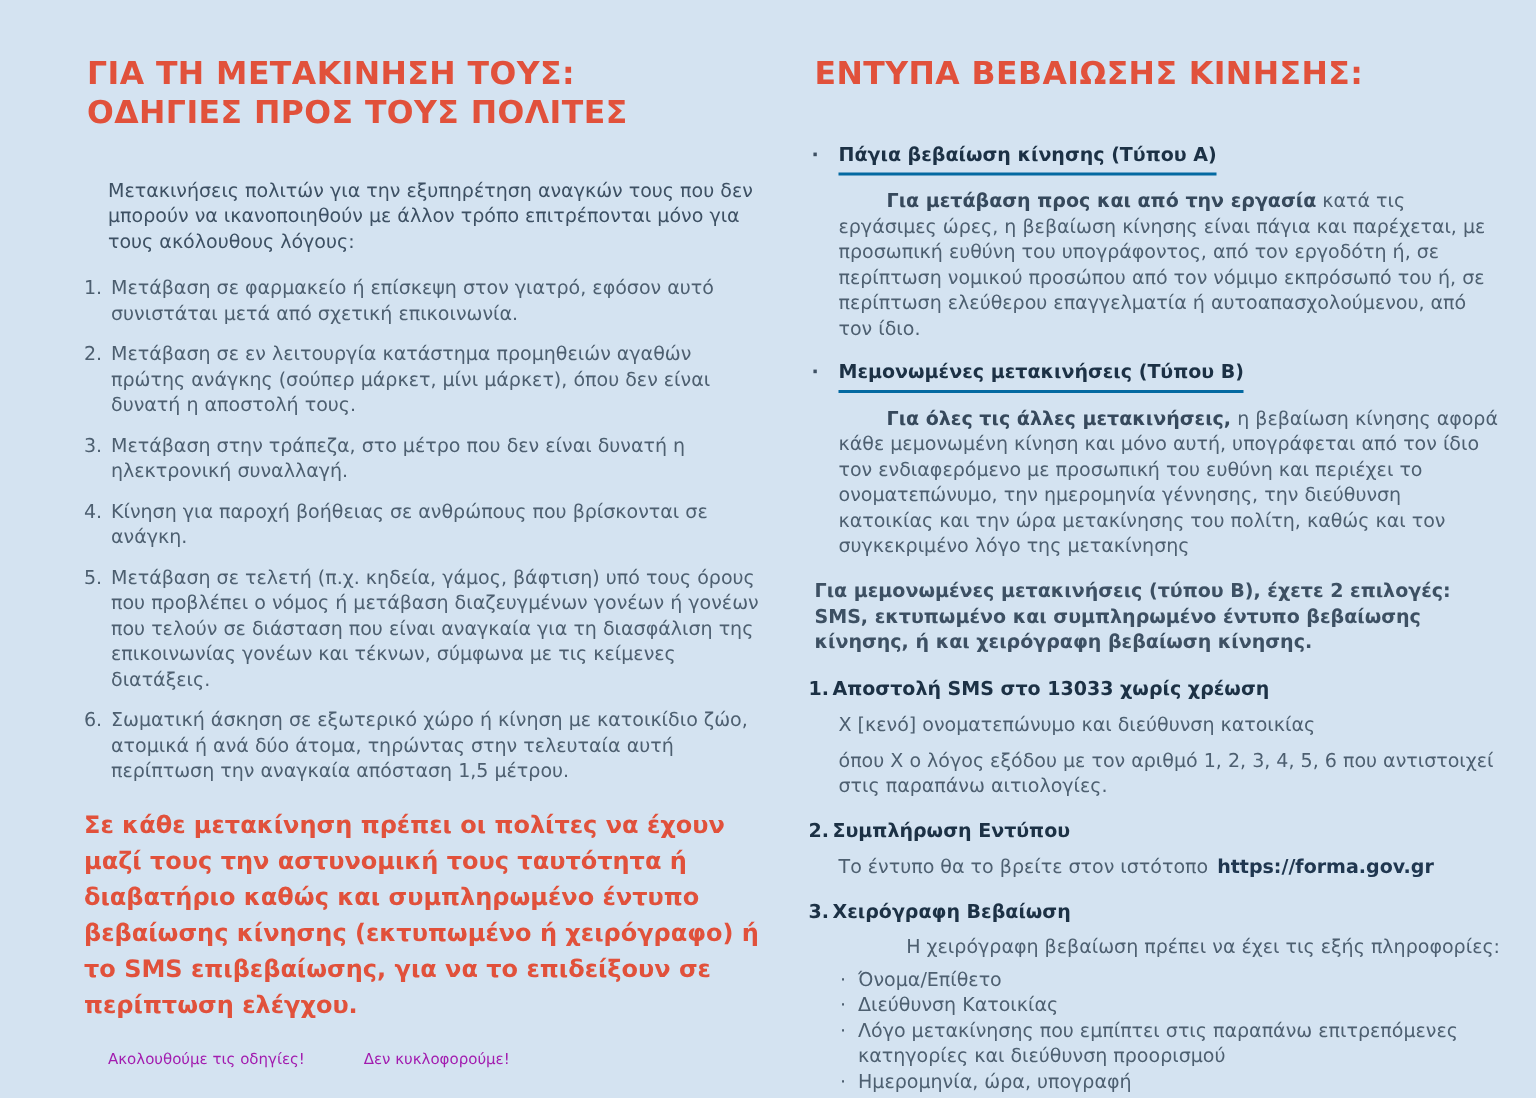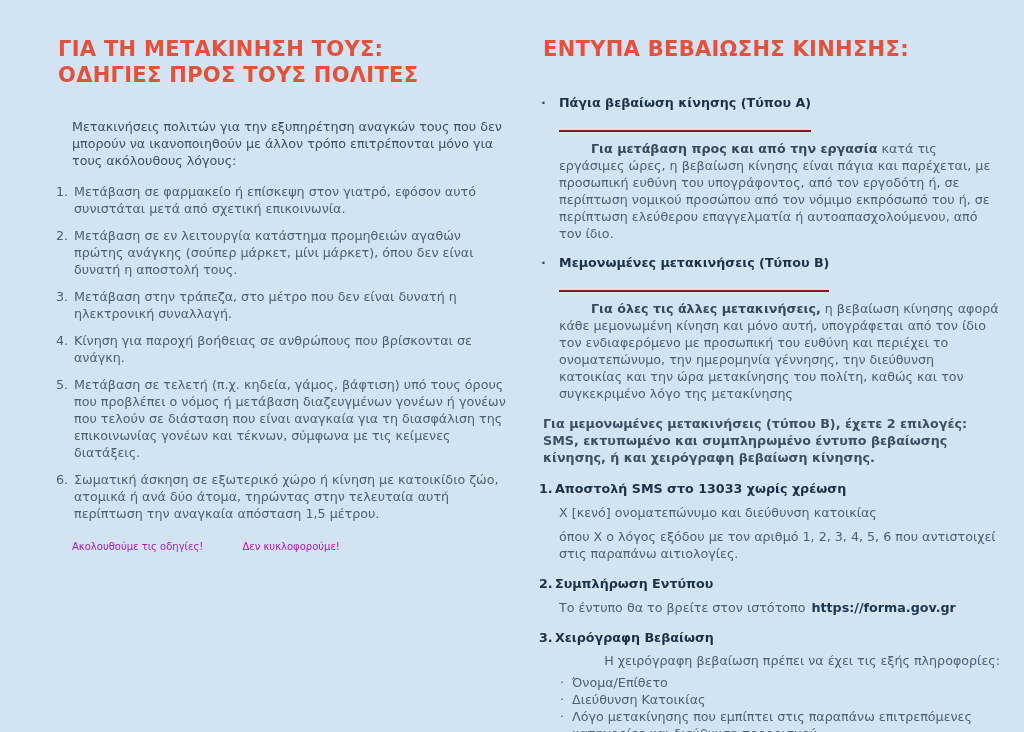--- a/index.html
+++ b/index.html
@@ -53,22 +53,22 @@
   }
   .footer-line .footer-stay { margin-left: 36px; }
 
   
   .col-right h1.title { margin-left: 5px; margin-bottom: 32px; }
 
   .bullet-row { display: flex; align-items: flex-start; margin: 0 0 8px 0; font-size: 12.7px; line-height: 18px; }
   .bullet-dot { flex: 0 0 21px; padding-left: 3px; color: #3d5063; font-weight: bold; }
   .bullet-heading {
     font-weight: bold; color: #1c3145;
-    border-bottom: 2px solid #7f1d1d;
-    padding-bottom: 18px;
+    border-bottom: 2px solid #0369a1;
+    padding-bottom: 3px;
   }
 
   .para { margin: 0 0 12px 21px; font-size: 12.7px; line-height: 17px; color: #4d5f70; }
   .para .lead { font-weight: bold; color: #36495c; margin-left: 32px; }
   .para-b { margin-bottom: 13px; }
 
   .options-intro {
     margin: 0 0 14px 5px;
     font-size: 12.7px; line-height: 17px;
     font-weight: bold; color: #3d5063;
@@ -123,20 +123,21 @@
       <li class="reason">
         <span class="reason-num">5.</span>
         <span class="reason-text">Μετάβαση σε τελετή (π.χ. κηδεία, γάμος, βάφτιση) υπό τους όρους που προβλέπει ο νόμος ή μετάβαση διαζευγμένων γονέων ή γονέων που τελούν σε διάσταση που είναι αναγκαία για τη διασφάλιση της επικοινωνίας γονέων και τέκνων, σύμφωνα με τις κείμενες διατάξεις.</span>
       </li>
       <li class="reason">
         <span class="reason-num">6.</span>
         <span class="reason-text">Σωματική άσκηση σε εξωτερικό χώρο ή κίνηση με κατοικίδιο ζώο, ατομικά ή ανά δύο άτομα, τηρώντας στην τελευταία αυτή περίπτωση την αναγκαία απόσταση 1,5 μέτρου.</span>
       </li>
     </ol>
 
+    <p class="highlight">Σε κάθε μετακίνηση πρέπει οι πολίτες να έχουν μαζί τους την αστυνομική τους ταυτότητα ή διαβατήριο καθώς και συμπληρωμένο έντυπο βεβαίωσης κίνησης (εκτυπωμένο ή χειρόγραφο) ή το SMS επιβεβαίωσης, για να το επιδείξουν σε περίπτωση ελέγχου.</p>
 
     <p class="footer-line">
       <span class="footer-follow">Ακολουθούμε τις οδηγίες!</span>
       <span class="footer-stay">Δεν κυκλοφορούμε!</span>
     </p>
   </div>
 
   <div class="col col-right">
     <h1 class="title">ΕΝΤΥΠΑ ΒΕΒΑΙΩΣΗΣ ΚΙΝΗΣΗΣ:</h1>
 

